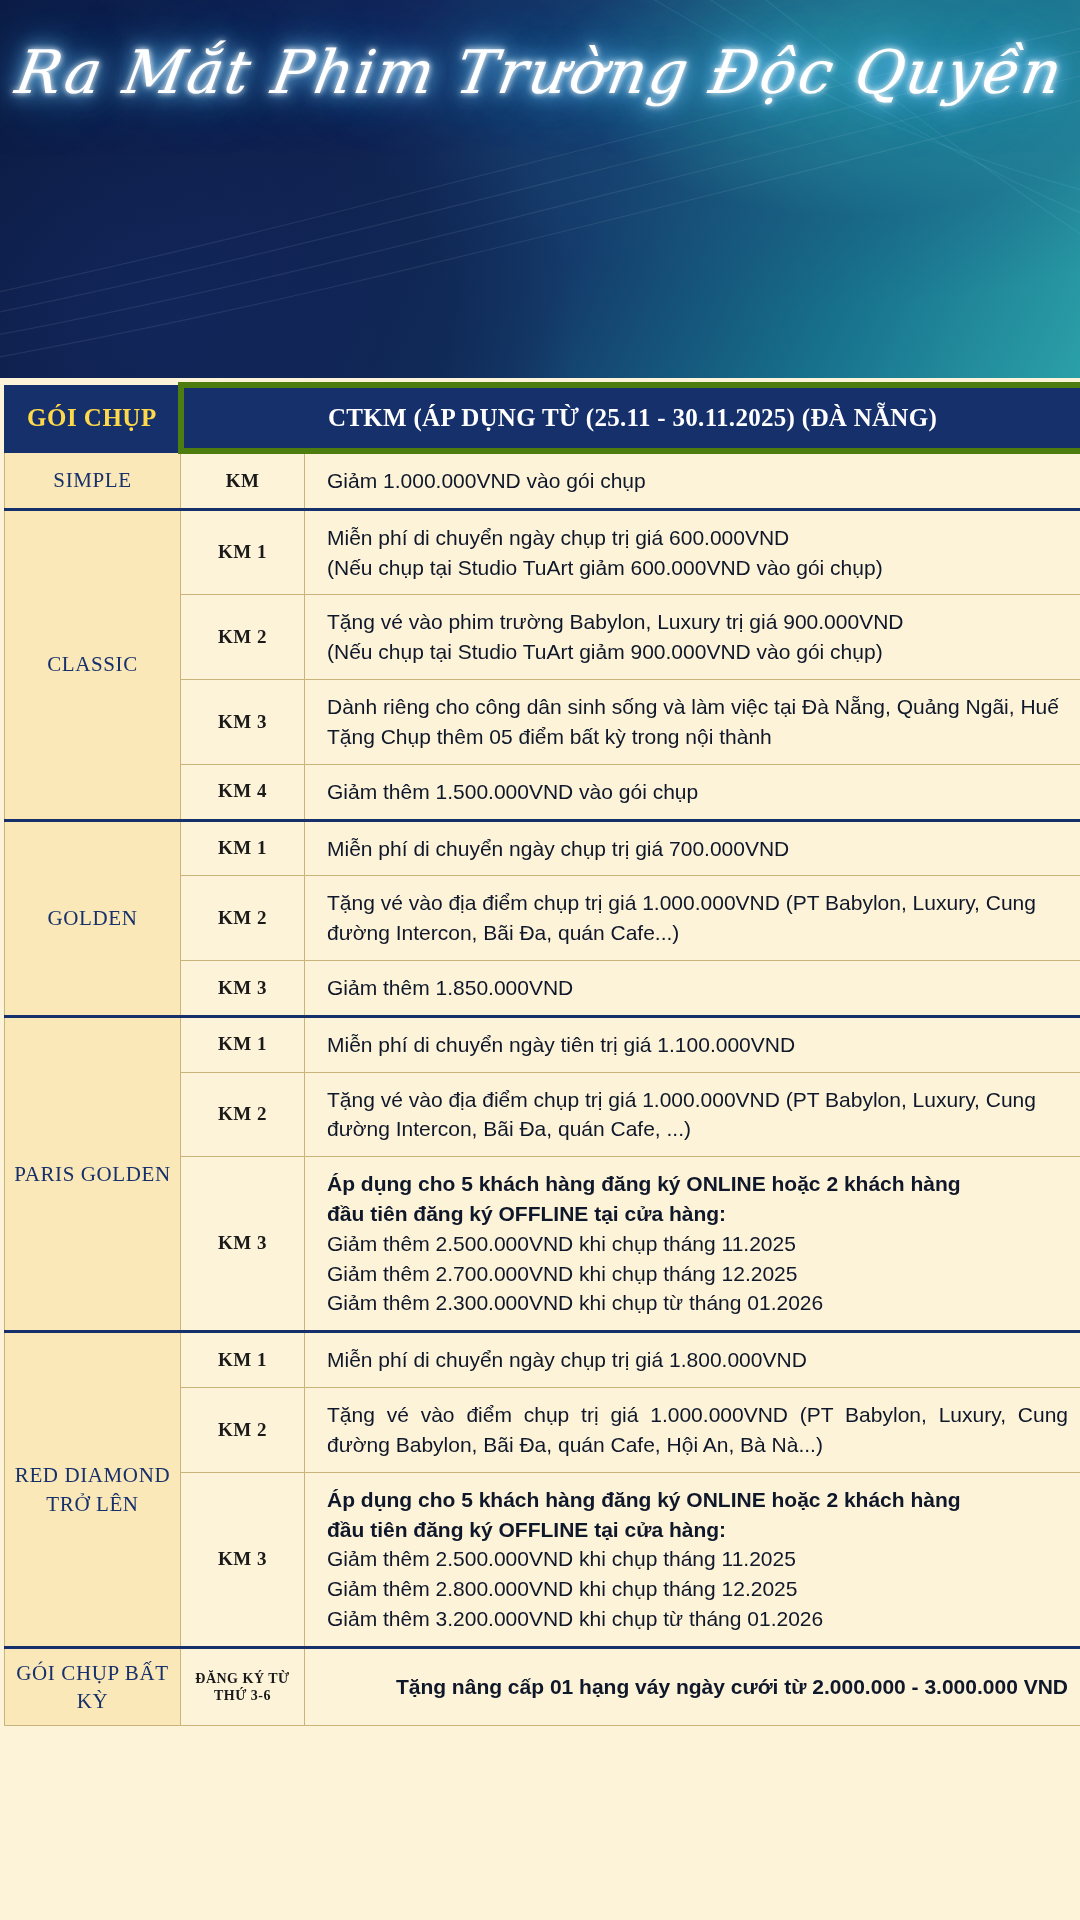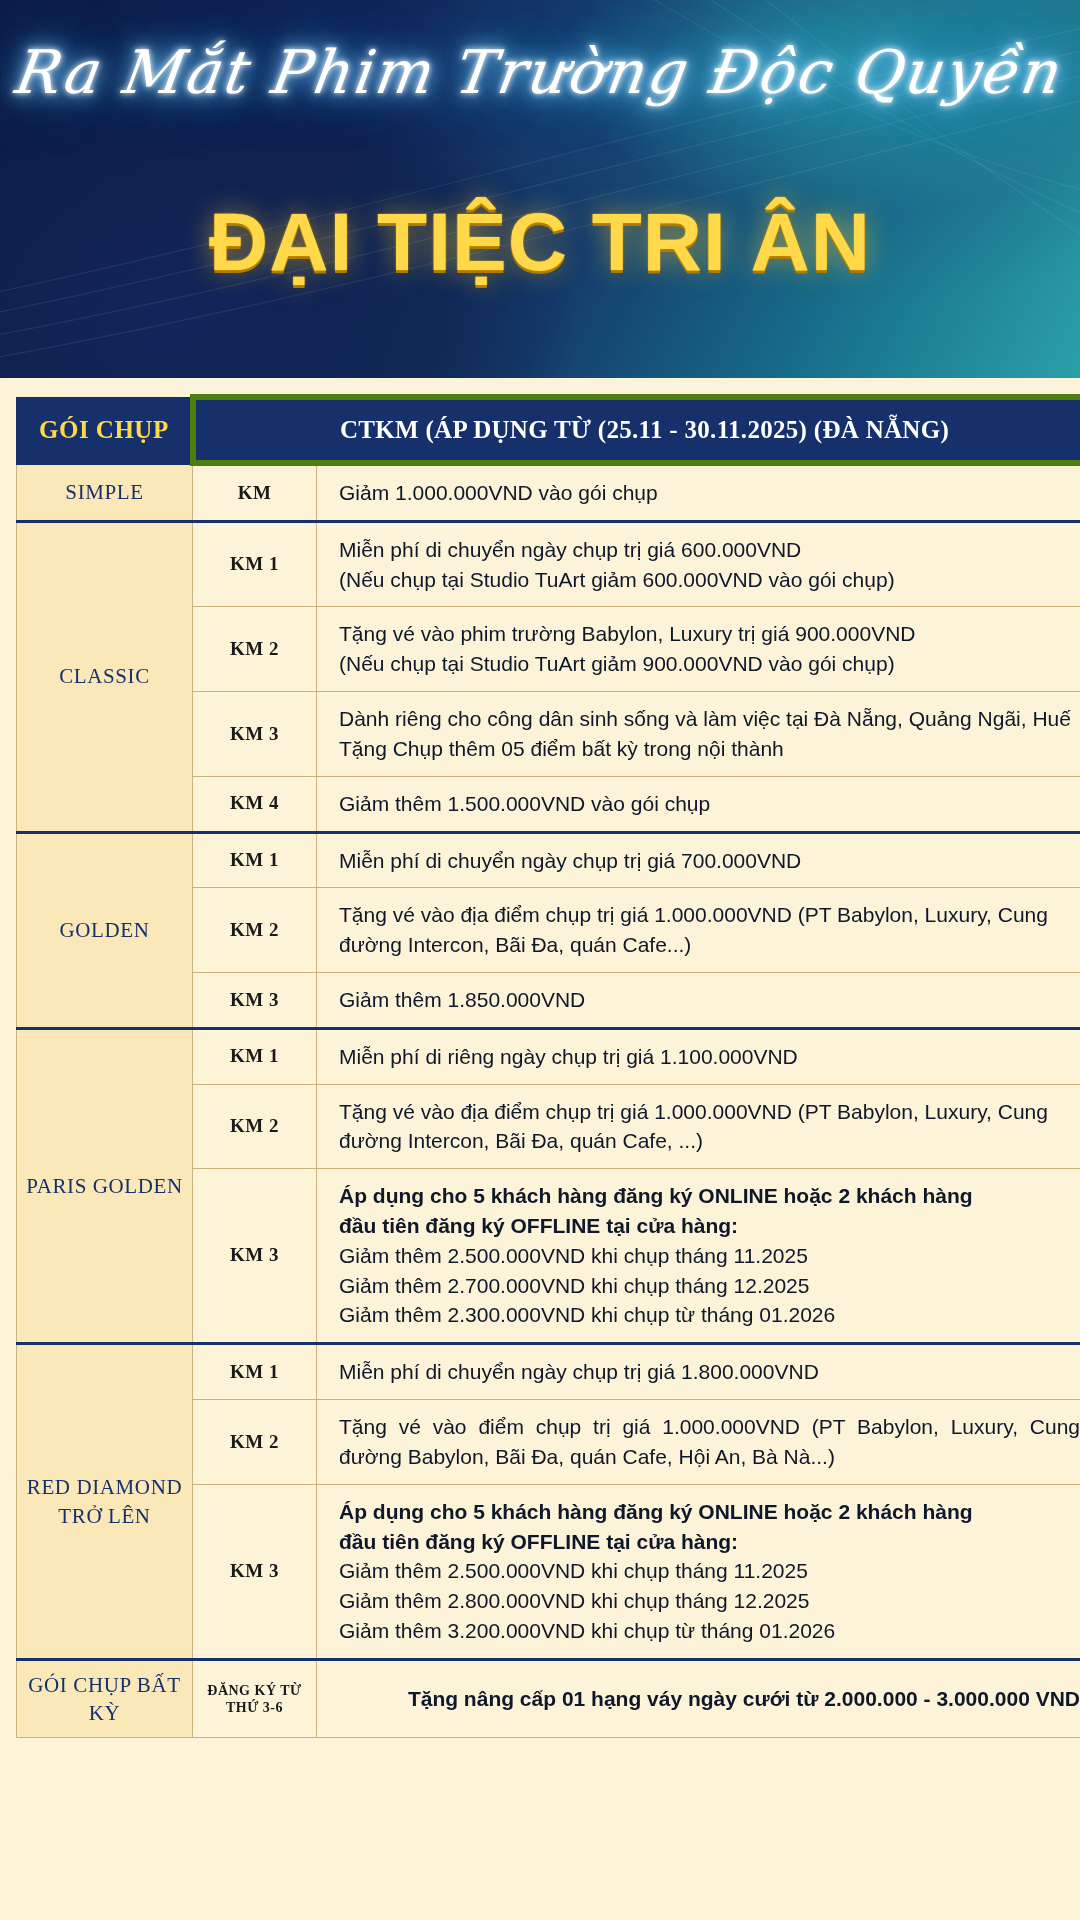--- a/index.html
+++ b/index.html
@@ -67,21 +67,21 @@
       0 0 2px #d99b00,
       0 3px 0 #b07a00,
       0 0 26px rgba(255,200,40,0.55);
     white-space: nowrap;
   }
 
   
   .table-wrap {
     position: relative;
     width: 1020px;
-    padding: 16px;
+    padding: 4px;
     background: #fdf3d8;
   }
   table.promo {
     width: 1080px;
     border-collapse: collapse;
     table-layout: fixed;
     background: #fdf3d8;
   }
   table.promo td, table.promo th {
     vertical-align: middle;
@@ -170,21 +170,20 @@
         <path d="M-40,342 C210,296 440,236 720,166 C880,126 1000,96 1120,66"></path>
         <path d="M-40,364 C210,320 450,260 730,190 C890,150 1010,120 1120,90"></path>
       </g>
       <g fill="none" stroke="rgba(120,220,240,0.20)" stroke-width="1.4">
         <path d="M620,-20 C760,60 880,140 1120,200"></path>
         <path d="M680,-20 C820,70 930,150 1120,230"></path>
         <path d="M740,-20 C870,80 980,170 1120,260"></path>
       </g>
     </svg>
     <div class="script-title">Ra Mắt Phim Trường Độc Quyền</div>
-    <div class="main-title">ĐẠI TIỆC TRI ÂN</div>
   </div>
 
   <div class="table-wrap">
     <table class="promo">
       <colgroup>
         <col class="col-pkg">
           <col class="col-km">
           <col class="col-desc">
       </colgroup>
       <thead>
@@ -249,21 +248,21 @@
           <td class="km">KM 3</td>
           <td class="desc">
             <span class="line">Giảm thêm 1.850.000VND</span>
           </td>
         </tr>
 
         <tr class="group-top">
           <td class="pkg" rowspan="3">PARIS GOLDEN</td>
           <td class="km">KM 1</td>
           <td class="desc">
-            <span class="line">Miễn phí di riêng ngày chụp trị giá 1.100.000VND</span>
+            <span class="line">Miễn phí di chuyển ngày tiên trị giá 1.100.000VND</span>
           </td>
         </tr>
         <tr>
           <td class="km">KM 2</td>
           <td class="desc">
             <span class="line">Tặng vé vào địa điểm chụp trị giá 1.000.000VND (PT Babylon, Luxury, Cung đường Intercon, Bãi Đa, quán Cafe, ...)</span>
           </td>
         </tr>
         <tr>
           <td class="km">KM 3</td>

